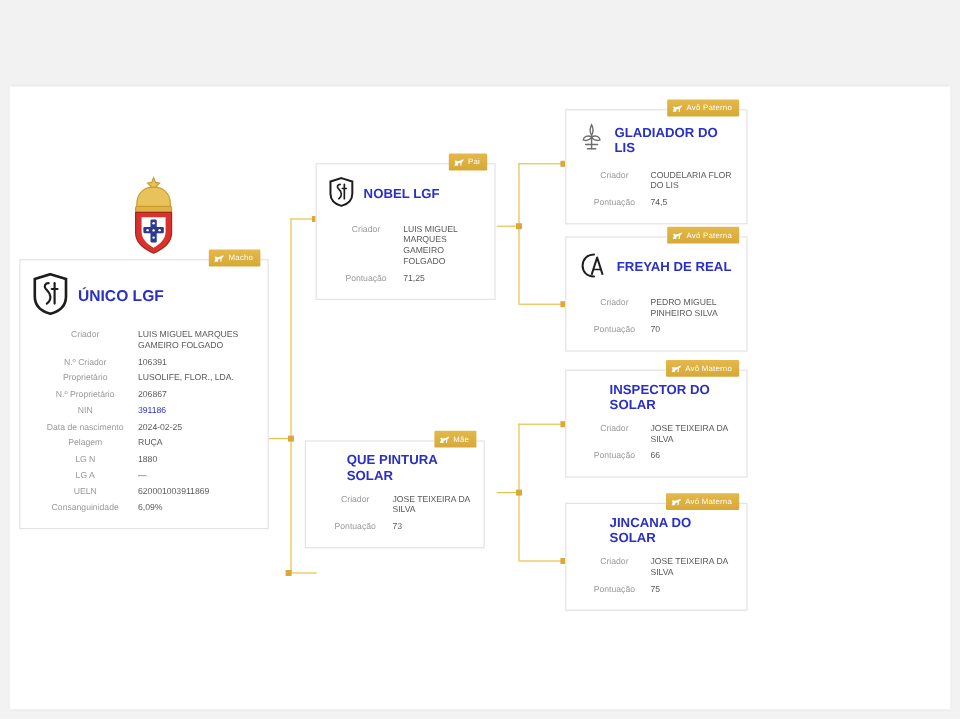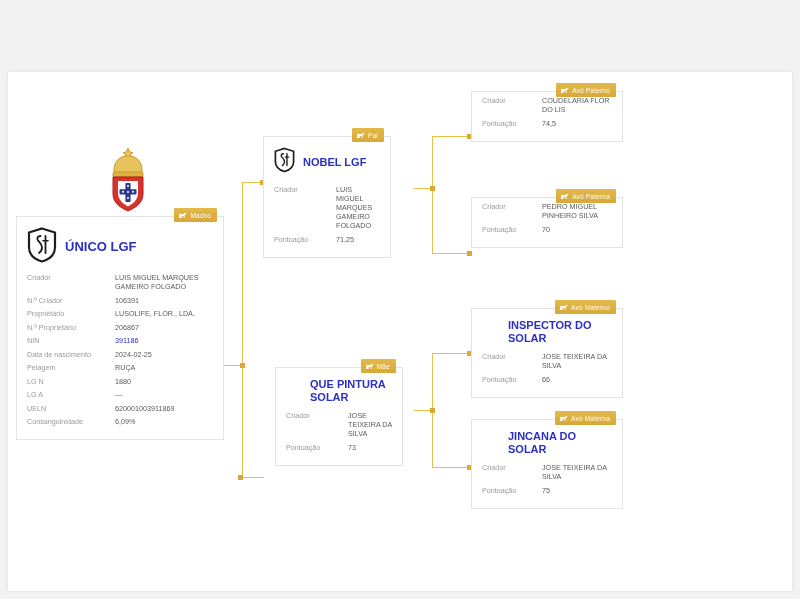--- a/index.html
+++ b/index.html
@@ -45,39 +45,39 @@
   .badge svg{display:block;}
   .card-head{display:flex;align-items:center;gap:8px;padding:10px 10px 4px 10px;}
   .crest{flex:0 0 auto;}
   .card-title{
     color:#2b30c4;
     font-weight:bold;
     line-height:1.15;
   }
   .rows{padding:2px 10px 8px 10px;}
   .row{display:flex;align-items:flex-start;margin-bottom:3px;}
-  .row .lbl{color:#9a9a9a;flex:0 0 auto;}
+  .row .lbl{color:#9a9a9a;flex:0 0 auto;text-align:center;}
   .row .val{color:#5a5a5a;flex:1 1 auto;}
   .row .val.nin{color:#2b30c4;font-weight:normal;}
 
   
   #card-root{left:8px;top:144px;width:208px;}
   #card-root .card-title{font-size:13px;}
   #card-root .rows{font-size:7.2px;}
   #card-root .row .lbl{width:88px;}
   #card-root .row{margin-bottom:4.5px;}
 
   
-  .card-parent{width:128px;}
+  .card-parent{width:150px;}
   .card-parent .card-title{font-size:11px;}
   .card-parent .rows{font-size:7.2px;padding-top:4px;}
   .card-parent .row .lbl{width:62px;}
   .card-parent .row{margin-bottom:5px;}
   #card-pai{left:255px;top:64px;}
-  #card-mae{left:267px;top:295px;}
+  #card-mae{left:246px;top:295px;}
 
   
   .card-gp{width:152px;}
   .card-gp .card-title{font-size:11px;}
   .card-gp .rows{font-size:7.2px;padding-top:4px;}
   .card-gp .row .lbl{width:60px;}
   .card-gp .row{margin-bottom:5px;}
   #card-gp1{left:463px;top:19px;}
   #card-gp2{left:463px;top:125px;}
   #card-gp3{left:463px;top:236px;}
@@ -263,38 +263,63 @@
       </div>
     </div>
 
     <div class="card card-gp" id="card-gp1">
       <div class="badge">
         <svg width="9" height="7" viewBox="0 0 14 10">
             <path d="M1 9 L2.5 5 L1.2 3.4 L3 2 L4.2 3.2 L8 2.6 L12.6 0.6 L13 2.4 L10.6 4.4 L10 9 L8.6 9 L9 5.4 L6 6 L5.4 9 Z" fill="#ffffff"></path>
           </svg>
         <span>Avô Paterno</span>
       </div>
+      <div class="card-head">
+        <span class="crest">
+          <svg width="22" height="26" viewBox="0 0 22 26">
+            <g fill="none" stroke="#6e6e6e" stroke-width="1.2" stroke-linecap="round">
+              <path d="M11 2 C9.4 5 9.4 8 11 10.5 C12.6 8 12.6 5 11 2 Z"></path>
+              <path d="M11 10.5 L11 22"></path>
+              <path d="M11 12 C7.6 10.6 4.6 11.6 4 14.6 C6.4 15.6 9.2 14.8 11 12.6"></path>
+              <path d="M11 12 C14.4 10.6 17.4 11.6 18 14.6 C15.6 15.6 12.8 14.8 11 12.6"></path>
+              <path d="M6 18.4 L16 18.4"></path>
+              <path d="M7.6 22 L14.4 22"></path>
+            </g>
+          </svg>
+        </span>
+        <span class="card-title">GLADIADOR DO LIS</span>
+      </div>
       <div class="rows">
         <div class="row">
           <span class="lbl">Criador</span>
           <span class="val">COUDELARIA FLOR DO LIS</span>
         </div>
         <div class="row">
           <span class="lbl">Pontuação</span>
           <span class="val">74,5</span>
         </div>
       </div>
     </div>
 
     <div class="card card-gp" id="card-gp2">
       <div class="badge">
         <svg width="9" height="7" viewBox="0 0 14 10">
             <path d="M1 9 L2.5 5 L1.2 3.4 L3 2 L4.2 3.2 L8 2.6 L12.6 0.6 L13 2.4 L10.6 4.4 L10 9 L8.6 9 L9 5.4 L6 6 L5.4 9 Z" fill="#ffffff"></path>
           </svg>
         <span>Avó Paterna</span>
+      </div>
+      <div class="card-head">
+        <span class="crest">
+          <svg width="24" height="26" viewBox="0 0 24 26">
+            <path d="M13 4 C7 4 3.5 8.5 3.5 13.5 C3.5 18.5 7 22.4 13 22.4" fill="none" stroke="#1d1d1d" stroke-width="1.7" stroke-linecap="round"></path>
+            <path d="M11 21 L15.6 6.6 L20.2 21" fill="none" stroke="#1d1d1d" stroke-width="1.7" stroke-linejoin="round"></path>
+            <path d="M12.6 16.6 L18.6 16.6" stroke="#1d1d1d" stroke-width="1.4"></path>
+          </svg>
+        </span>
+        <span class="card-title">FREYAH DE REAL</span>
       </div>
       <div class="rows">
         <div class="row">
           <span class="lbl">Criador</span>
           <span class="val">PEDRO MIGUEL PINHEIRO SILVA</span>
         </div>
         <div class="row">
           <span class="lbl">Pontuação</span>
           <span class="val">70</span>
         </div>

